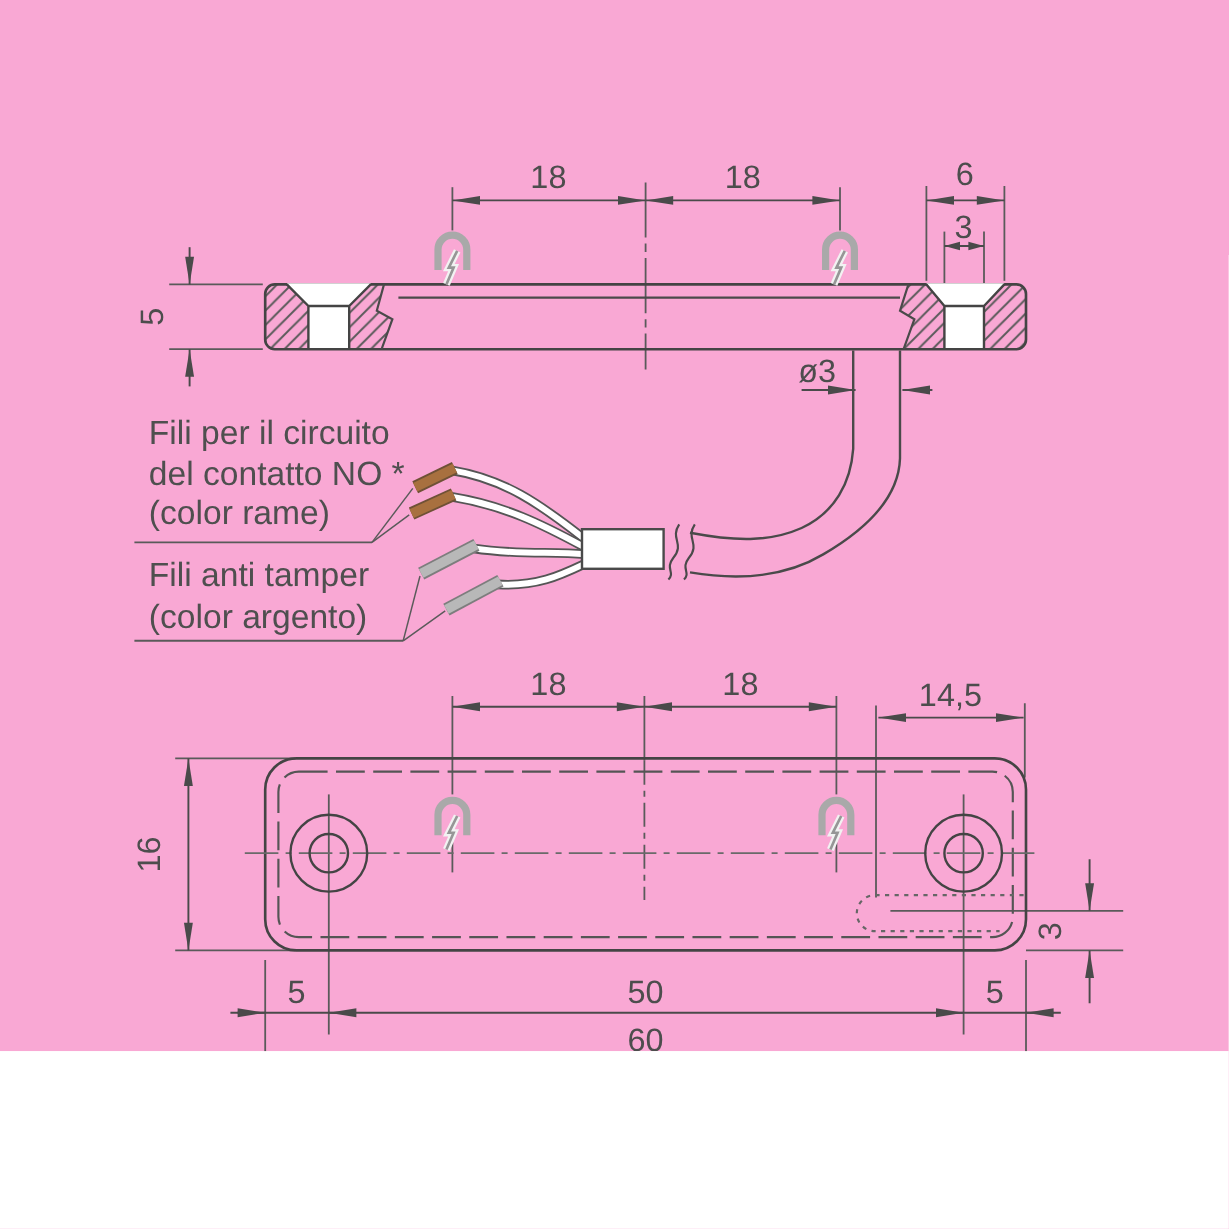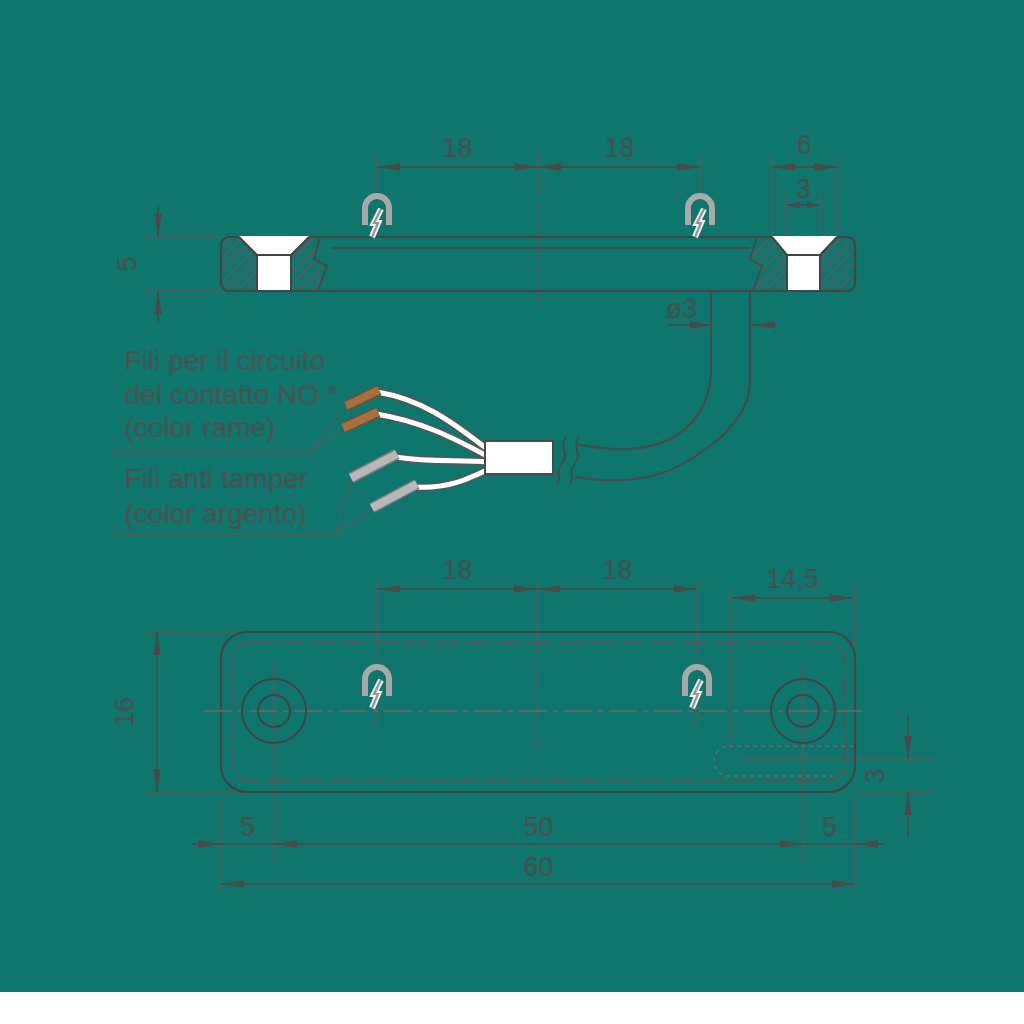--- a/index.html
+++ b/index.html
@@ -1,17 +1,17 @@
 <!DOCTYPE html>
 <html><head>
 <meta charset="utf-8">
 <style>
   html,body{margin:0;padding:0;background:#ffffff;}
   #canvas{
-    position:relative;width:1024px;height:992px;background:#0f766e;
+    position:relative;width:1024px;height:876px;background:#f9a8d4;
     font-family:"Liberation Sans", sans-serif;overflow:hidden;
   }
   svg{display:block}
   .dimtxt{font-family:"Liberation Sans",sans-serif;font-size:27px;fill:#4d4d4d;}
   .lbltxt{font-family:"Liberation Sans",sans-serif;font-size:28px;fill:#4f4f4f;}
 </style>
 </head>
 <body>
 
 <div id="canvas">

